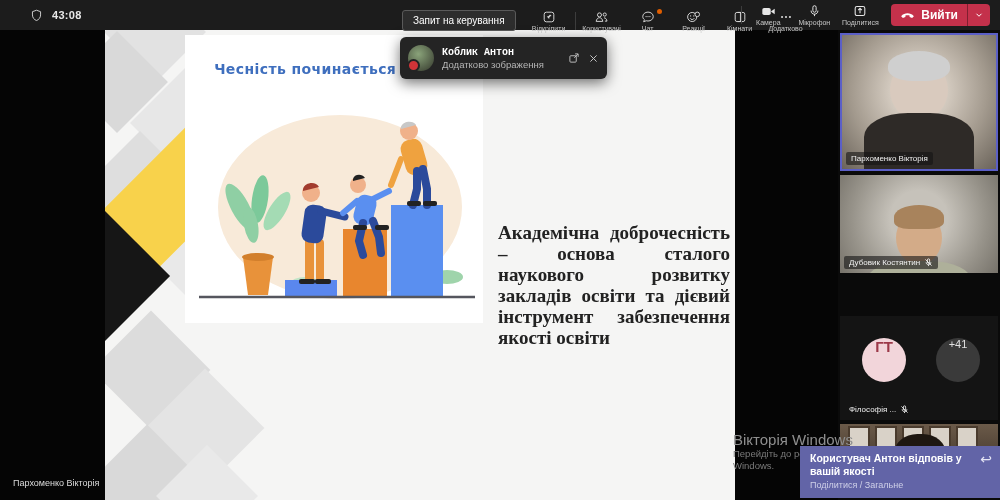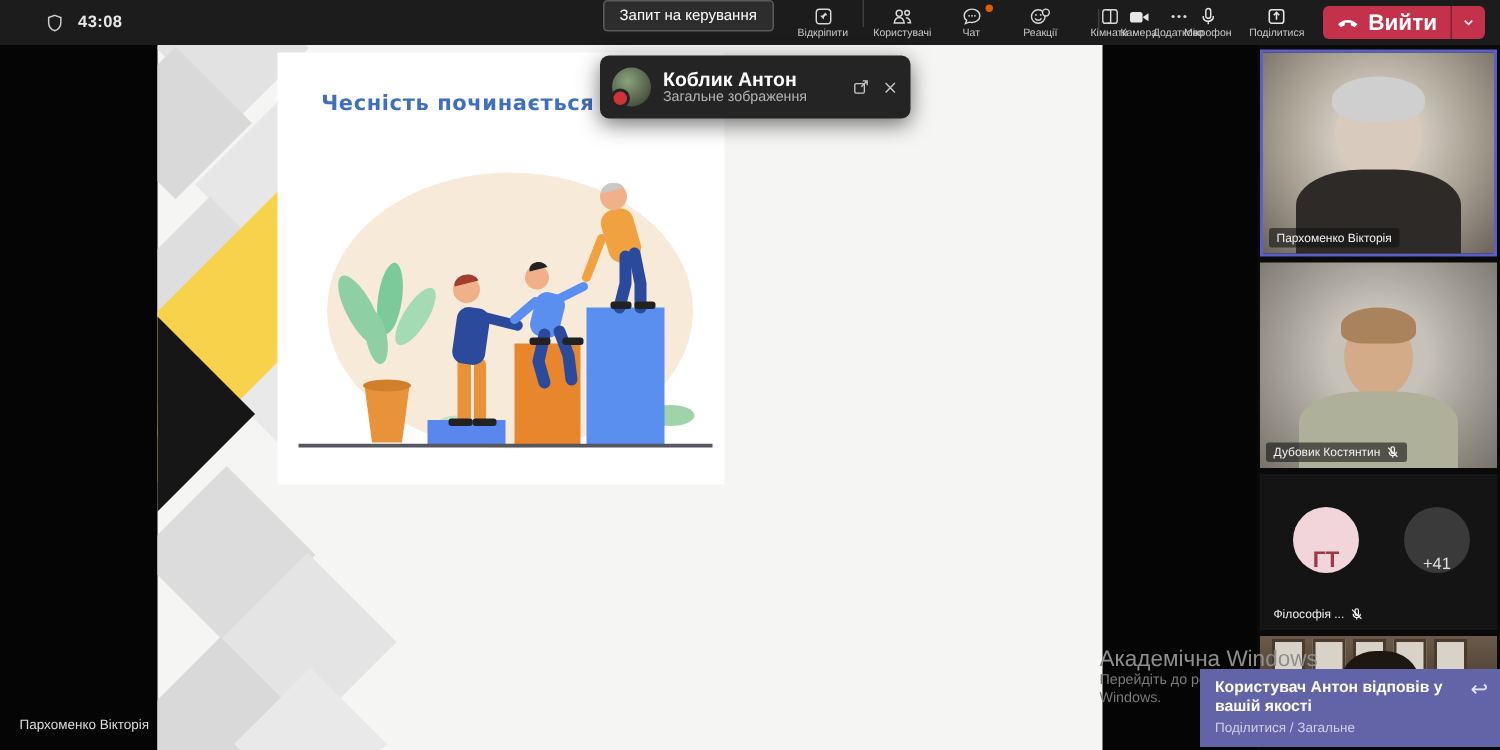--- a/index.html
+++ b/index.html
@@ -3,33 +3,33 @@
 <meta charset="utf-8">
 <style>
   html,body{margin:0;padding:0;}
   body{width:1000px;height:500px;position:relative;background:#000;overflow:hidden;
        font-family:"Liberation Sans",sans-serif;-webkit-font-smoothing:antialiased;}
 
   
   .topbar{position:absolute;left:0;top:0;width:1000px;height:30px;background:#1c1c1c;z-index:30;}
   .tb-left{position:absolute;left:30px;top:0;height:30px;display:flex;align-items:center;gap:9px;}
   .timer{color:#e8e8e8;font-size:11px;font-weight:bold;letter-spacing:.3px;}
-  .tb-center{position:absolute;left:402px;top:0;height:41px;display:flex;align-items:flex-start;}
+  .tb-center{position:absolute;left:402px;top:0;height:41px;display:flex;align-items:center;}
   .req-btn{background:#2d2d2d;border:1px solid #5a5a5a;border-radius:3px;color:#fff;
            font-size:10px;padding:4px 10px;margin-right:10px;white-space:nowrap;cursor:pointer;}
   .tb-item{min-width:40px;padding:0 3px;height:30px;display:flex;flex-direction:column;
            align-items:center;justify-content:center;gap:1px;cursor:pointer;position:relative;}
   .tb-item .lbl{font-size:7px;color:#c8c8c8;white-space:nowrap;line-height:7px;}
   .tb-sep{width:1px;height:18px;background:#3d3d3d;margin:0 3px;}
   .badge-dot{position:absolute;top:3px;right:9px;width:5px;height:5px;border-radius:50%;background:#e05e00;}
   .tb-right{position:absolute;right:10px;top:0;height:30px;display:flex;align-items:center;}
   .leave-btn{display:flex;align-items:center;height:22px;background:#c4314b;border-radius:4px;
              margin-left:8px;cursor:pointer;}
   .leave-main{display:flex;align-items:center;gap:6px;padding:0 9px;color:#fff;
-              font-size:15px;font-weight:bold;}
+              font-size:12px;font-weight:bold;}
   .leave-chev{display:flex;align-items:center;padding:0 6px;height:100%;
               border-left:1px solid rgba(0,0,0,.35);}
   .icon{display:flex;align-items:center;justify-content:center;}
 
   
   .stage{position:absolute;left:0;top:30px;width:838px;height:470px;background:#050505;overflow:hidden;}
   .slide{position:absolute;left:105px;top:0;width:630px;height:470px;background:#f5f5f4;overflow:hidden;}
   .diamond{position:absolute;transform:rotate(45deg);}
   .band{position:absolute;transform:rotate(-45deg);background:#f8d24b;}
   .chevron-black{position:absolute;transform:rotate(45deg);background:#161616;}
@@ -48,46 +48,46 @@
   
   .watermark{position:absolute;left:733px;top:431px;z-index:20;color:#8f8f8f;}
   .wm-title{font-size:15px;line-height:17px;}
   .wm-sub{font-size:9.5px;line-height:12px;color:#7b7b7b;}
 
   
   .sidebar{position:absolute;left:838px;top:30px;width:162px;height:470px;background:#0a0a0a;}
   .tile{position:absolute;left:2px;width:158px;overflow:hidden;background:#151515;}
   .tile-1{top:3px;height:138px;border:2px solid #5b5fc7;box-sizing:border-box;
           background:radial-gradient(circle at 50% 42%,#d3cabf 0 26%,#a39a8e 62%,#6a635a 100%);}
-  .tile-2{top:145px;height:137px;
+  .tile-2{top:145px;height:98px;
           background:radial-gradient(circle at 50% 45%,#c6c2ba 0 30%,#97938a 70%,#76726a 100%);}
   .tile-3{top:286px;height:104px;background:#141414;}
   .tile-4{top:394px;height:74px;background:linear-gradient(#6b5a49,#3a2f26 70%,#241d17);}
   .head{position:absolute;border-radius:50%;}
   .shoulders{position:absolute;border-radius:40% 40% 0 0;}
   .name-tag{position:absolute;left:4px;bottom:4px;display:flex;align-items:center;gap:4px;
             background:rgba(20,20,20,.6);border-radius:2px;padding:2px 5px;color:#f0f0f0;
             font-size:8px;white-space:nowrap;}
   .avatar{position:absolute;top:22px;width:44px;height:44px;border-radius:50%;
-          display:flex;align-items:flex-end;justify-content:center;font-weight:bold;}
+          display:flex;align-items:flex-start;justify-content:center;font-weight:bold;}
   .avatar-initials{left:22px;background:#f2d5da;color:#9c3848;font-size:15px;}
   .avatar-overflow{right:18px;background:#3a3a3a;color:#e0e0e0;font-size:11px;font-weight:normal;}
   .frames{position:absolute;top:2px;left:0;width:158px;height:30px;display:flex;gap:5px;padding-left:8px;}
   .frame{width:18px;height:24px;background:#d9d2c8;border:2px solid #4a3b2d;}
 
   
   .notif{position:absolute;left:400px;top:37px;width:207px;height:42px;background:#242424;
          border-radius:6px;box-shadow:0 4px 14px rgba(0,0,0,.55);z-index:40;
          display:flex;align-items:center;padding:0 8px;box-sizing:border-box;}
   .notif-avatar{position:relative;width:26px;height:26px;border-radius:50%;flex:0 0 26px;
                 background:radial-gradient(circle at 40% 35%,#8aa37a,#49523f 75%,#30352a);}
   .notif-status{position:absolute;left:-1px;bottom:-1px;width:9px;height:9px;border-radius:50%;
                 background:#d13438;border:2px solid #242424;}
   .notif-text{flex:1;margin-left:8px;overflow:hidden;}
-  .notif-sender{color:#fff;font-size:13px;font-weight:bold;line-height:13px;white-space:nowrap;}
+  .notif-sender{color:#fff;font-size:10px;font-weight:bold;line-height:13px;white-space:nowrap;font-family:Liberation Mono, monospace;}
   .notif-msg{color:#b5b5b5;font-size:9.5px;line-height:12px;white-space:nowrap;}
   .notif-actions{display:flex;align-items:center;gap:8px;margin-left:4px;}
 
   
   .toast{position:absolute;left:800px;top:446px;width:200px;height:52px;background:#6264a7;
          z-index:45;box-sizing:border-box;padding:6px 8px 5px 10px;display:flex;}
   .toast-text{flex:1;}
   .toast-msg{color:#fff;font-size:10.5px;font-weight:bold;line-height:13px;}
   .toast-channel{color:#cfd0e8;font-size:9px;margin-top:2px;}
   .toast-reply{color:#e4e4f4;font-size:14px;line-height:14px;margin-left:4px;cursor:pointer;}
@@ -292,27 +292,28 @@
         <rect x="130" y="192" width="16" height="5" rx="2" fill="#222"></rect>
         <rect x="168" y="138" width="14" height="5" rx="2" fill="#222"></rect>
         <rect x="190" y="138" width="14" height="5" rx="2" fill="#222"></rect>
         <rect x="222" y="114" width="14" height="5" rx="2" fill="#222"></rect>
         <rect x="238" y="114" width="14" height="5" rx="2" fill="#222"></rect>
 
         <line x1="14" y1="210" x2="290" y2="210" stroke="#55565e" stroke-width="2.5"></line>
       </svg>
     </div>
 
+    <div class="slide-body">Академічна доброчесність – основа сталого наукового розвитку закладів освіти та дієвий інструмент забезпечення якості освіти</div>
   </div>
 
   <div class="presenter-overlay">Пархоменко Вікторія</div>
 </div>
 
 <div class="watermark">
-  <div class="wm-title">Академічна Windows</div>
+  <div class="wm-title">Вікторія Windows</div>
   <div class="wm-sub">Перейдіть до роз</div>
   <div class="wm-sub">Windows.</div>
 </div>
 
 <div class="sidebar">
 
   <div class="tile tile-1">
     <div class="head" style="left:48px;top:24px;width:58px;height:62px;background:#d9cabe;"></div>
     <div class="head" style="left:46px;top:16px;width:62px;height:30px;background:#cfcfcf;border-radius:50% 50% 40% 40%;"></div>
     <div class="shoulders" style="left:22px;top:78px;width:110px;height:60px;background:#2e2a27;"></div>
@@ -364,21 +365,21 @@
     <div class="head" style="left:62px;top:28px;width:36px;height:30px;background:#caa181;"></div>
   </div>
 </div>
 
 <div class="notif">
   <div class="notif-avatar">
     <div class="notif-status"></div>
   </div>
   <div class="notif-text">
     <div class="notif-sender">Коблик Антон</div>
-    <div class="notif-msg">Загальне зображення</div>
+    <div class="notif-msg">Додатково зображення</div>
   </div>
   <div class="notif-actions">
     <svg width="12" height="12" viewBox="0 0 16 16">
         <rect x="2.5" y="5" width="8.5" height="8.5" rx="1.2" fill="none" stroke="#c8c8c8" stroke-width="1.2"></rect>
         <path d="M9.5 2.5h4v4M13.2 2.8L8.3 7.7" fill="none" stroke="#c8c8c8" stroke-width="1.2"></path>
       </svg>
     <svg width="11" height="11" viewBox="0 0 16 16">
         <path d="M3.5 3.5l9 9M12.5 3.5l-9 9" stroke="#c8c8c8" stroke-width="1.4"></path>
       </svg>
   </div>

